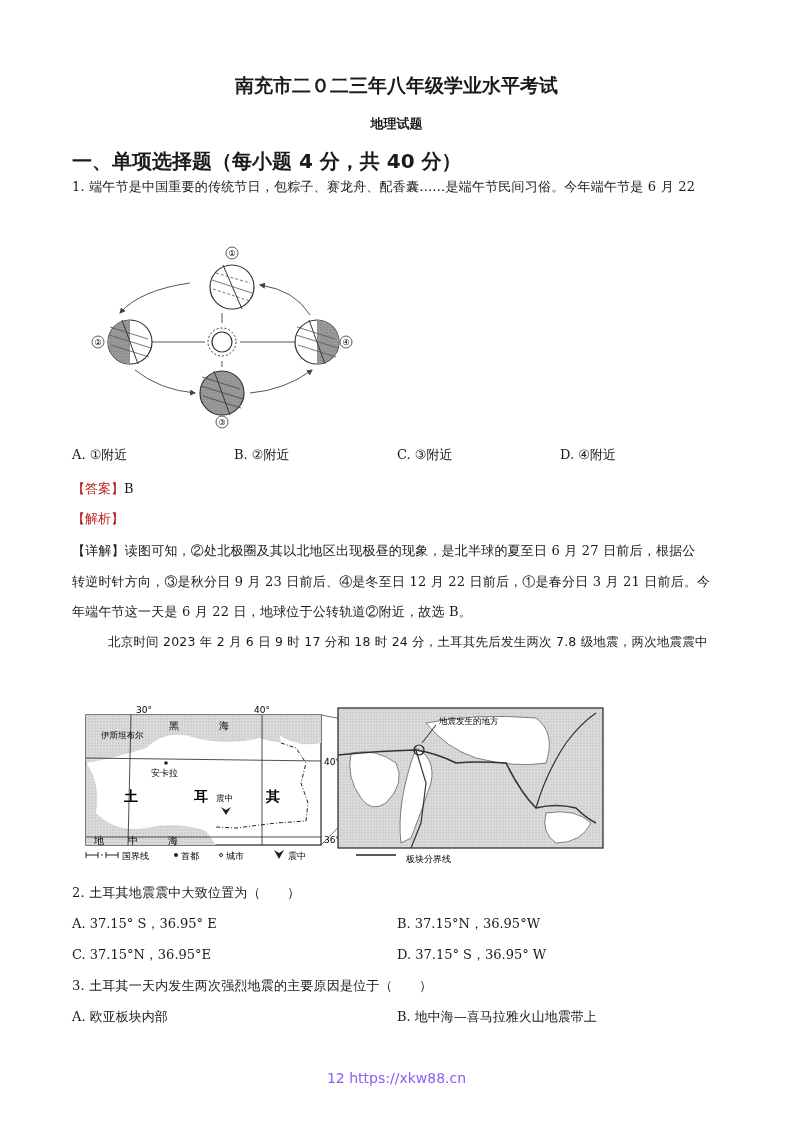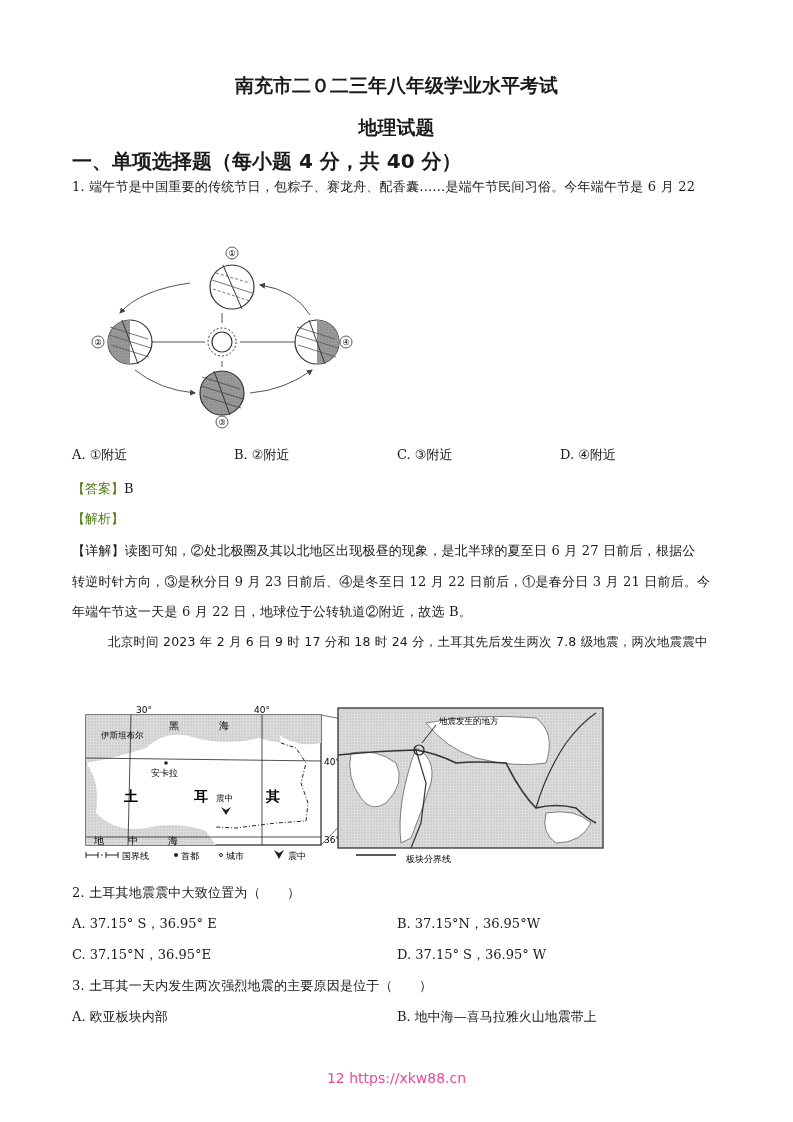--- a/index.html
+++ b/index.html
@@ -1,29 +1,29 @@
 <!DOCTYPE html>
 <html><head>
 <meta charset="utf-8">
 <style>
   html, body { margin: 0; padding: 0; background: #ffffff; }
   body { width: 793px; height: 1122px; position: relative; overflow: hidden;
          font-family: "DejaVu Serif", "Liberation Serif", serif; color: #1a1a1a; }
   .page { position: absolute; left: 0; top: 0; width: 793px; height: 1122px; }
   .title { position: absolute; left: 0; width: 793px; text-align: center; font-weight: bold; font-family: "DejaVu Sans", sans-serif; }
   .t1 { top: 73px; font-size: 19px; }
-  .t2 { top: 115px; font-size: 19px; }
+  .t2 { top: 115px; font-size: 13px; }
   .section { position: absolute; left: 72px; top: 148px; font-size: 20px; font-weight: bold; font-family: "DejaVu Sans", sans-serif; }
   .line { position: absolute; left: 72px; width: 660px; font-size: 13px; white-space: nowrap; letter-spacing: 0.2px; }
   .indent { left: 100px; margin-left: 8px; }
   .opt { position: absolute; font-size: 13px; white-space: nowrap; }
-  .blue { color: #4d7c0f; }
+  .blue { color: #b91c1c; }
   .fig1 { position: absolute; left: 80px; top: 245px; width: 285px; height: 185px; }
   .fig2 { position: absolute; left: 76px; top: 703px; width: 530px; height: 165px; }
-  .footer { position: absolute; top: 1070px; left: 0; width: 793px; text-align: center; font-family: "DejaVu Sans", sans-serif; font-size: 14px; color: #ec4899; }
+  .footer { position: absolute; top: 1070px; left: 0; width: 793px; text-align: center; font-family: "DejaVu Sans", sans-serif; font-size: 14px; color: #8b5cf6; }
   .lbl { font-family: "DejaVu Sans", sans-serif; }
 </style>
 </head>
 <body>
 
 <div class="page">
 
   <div class="title t1">南充市二０二三年八年级学业水平考试</div>
   <div class="title t2">地理试题</div>
   <div class="section">一、单项选择题（每小题 4 分，共 40 分）</div>

